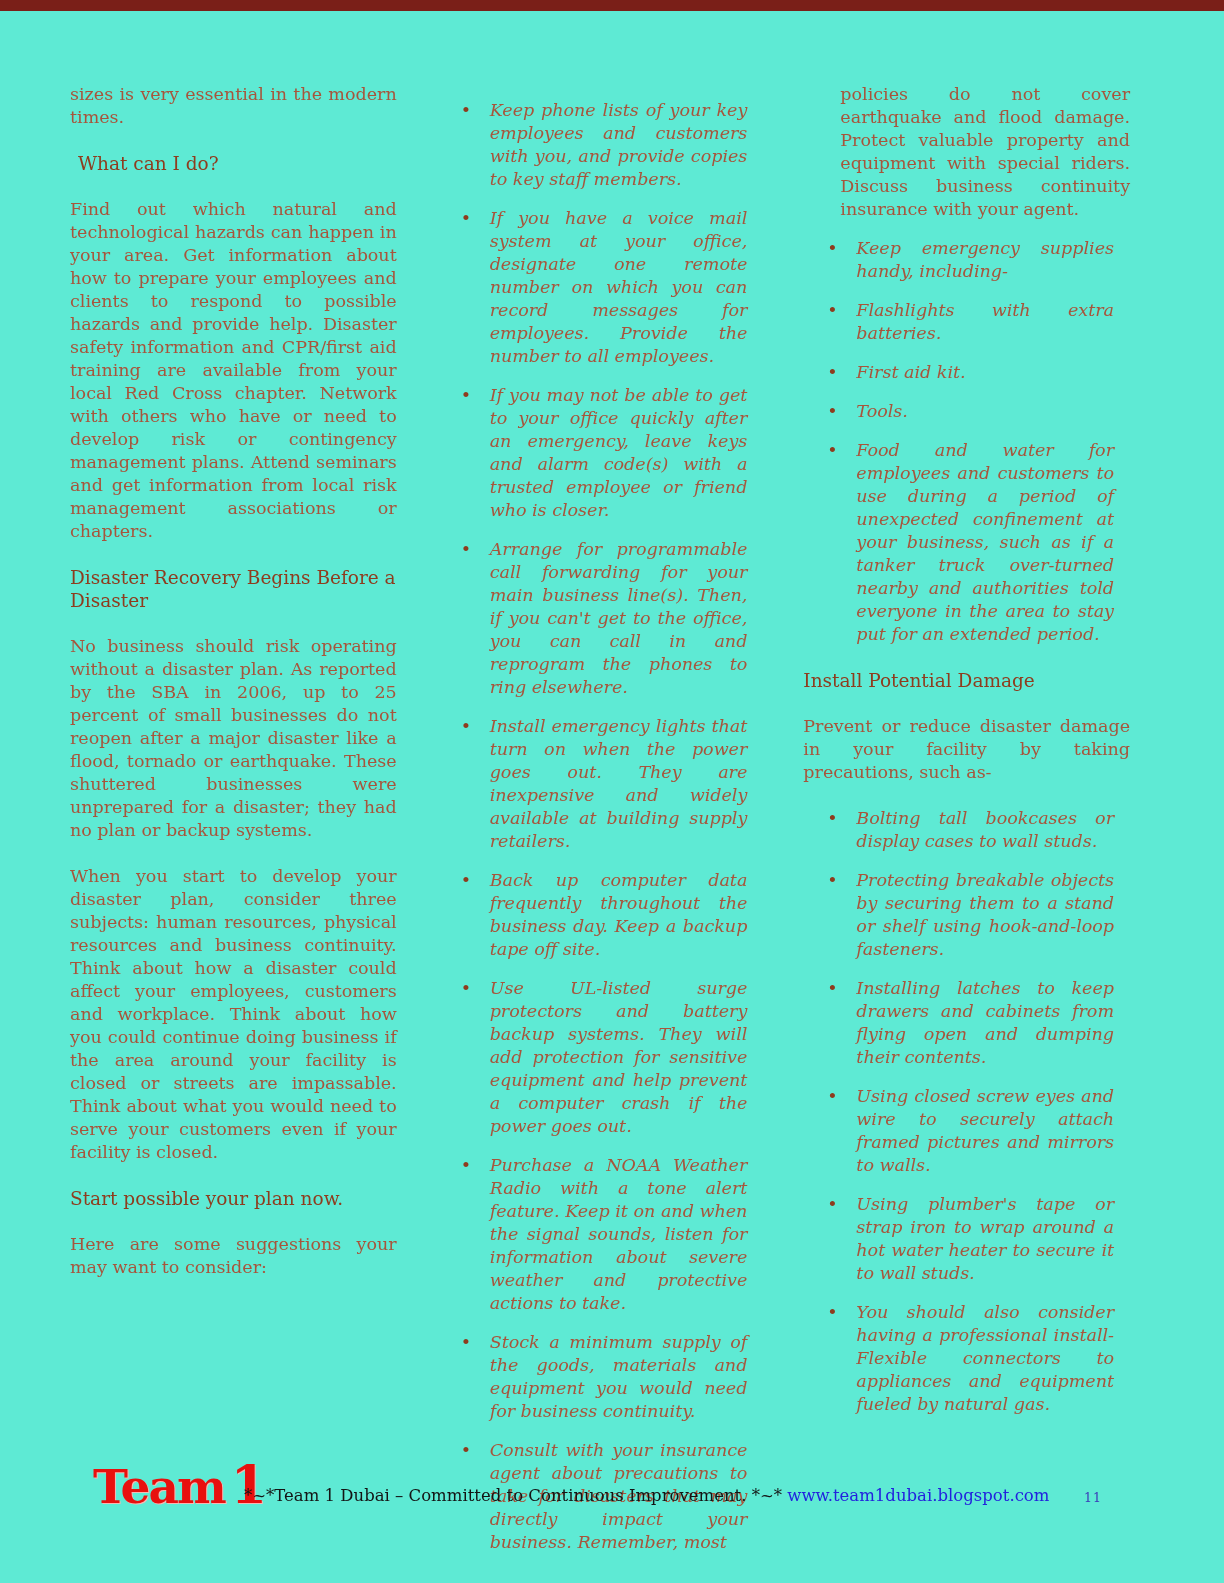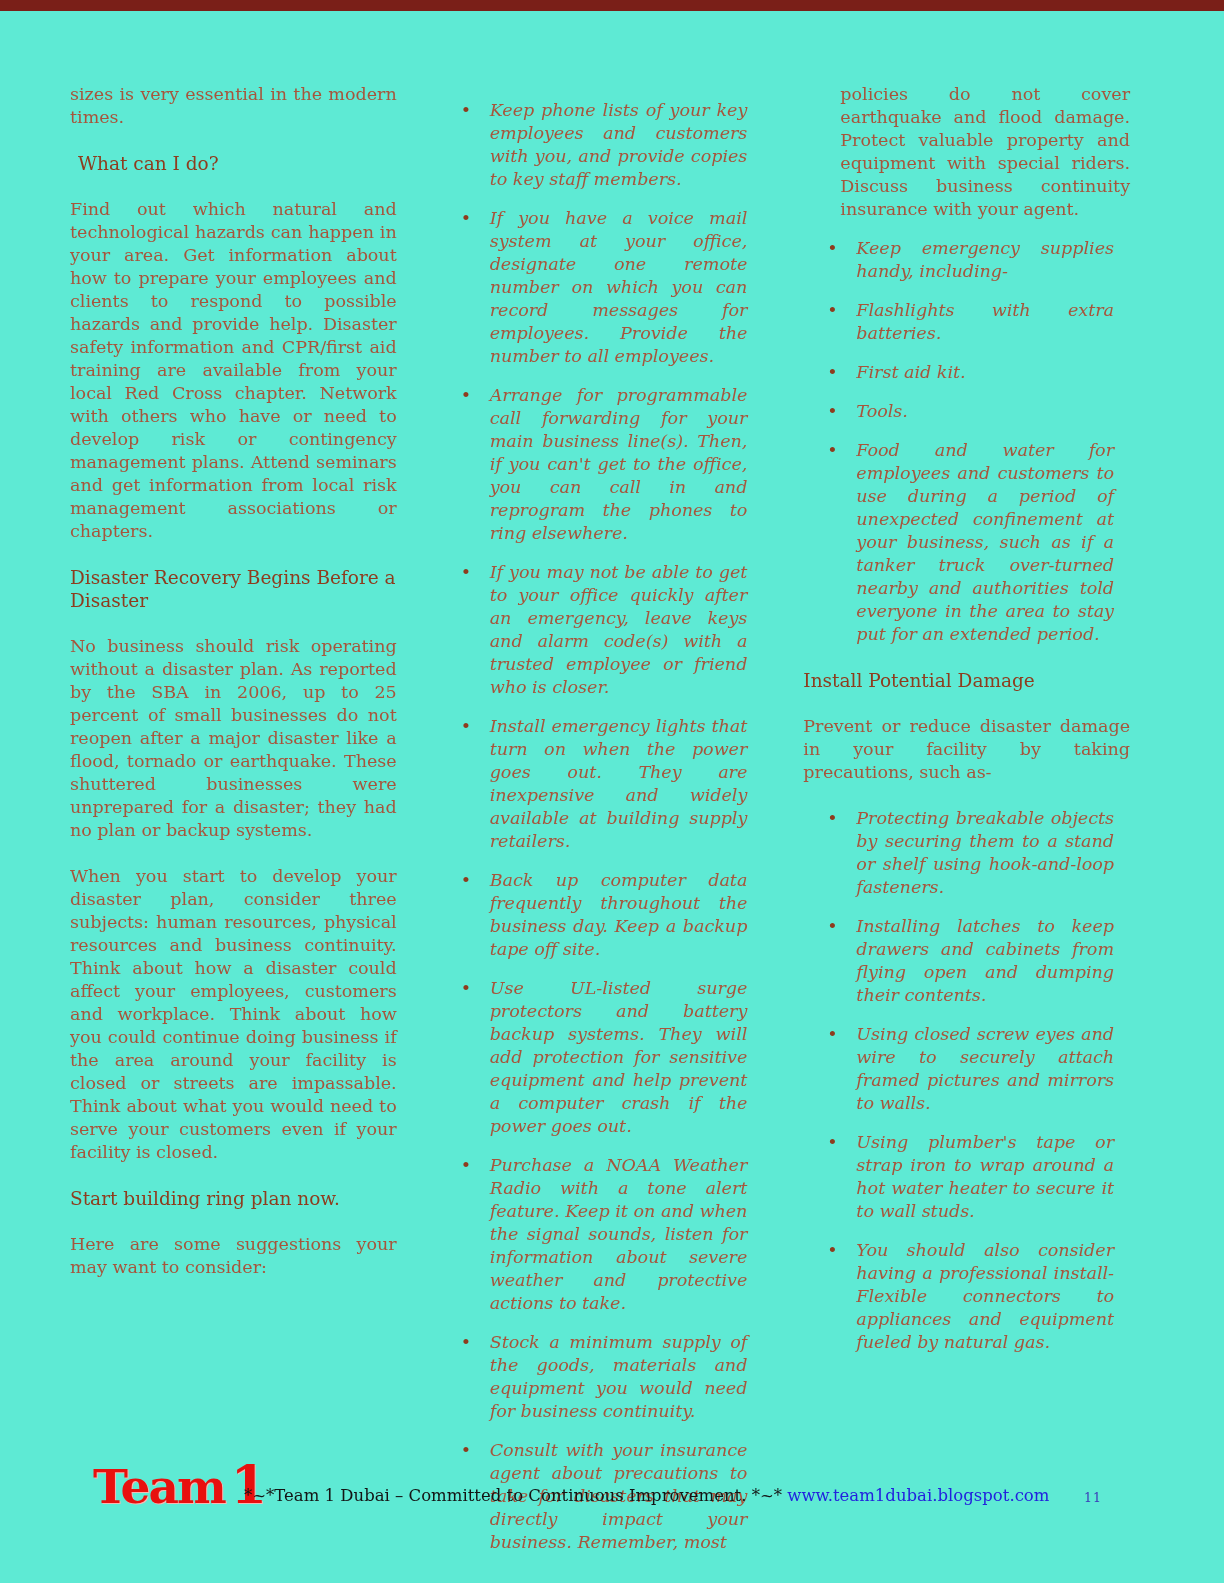--- a/index.html
+++ b/index.html
@@ -95,30 +95,30 @@
 
   <div class="content">
 
     <div class="col">
       <p>sizes is very essential in the modern times.</p>
       <p class="head indent">What can I do?</p>
       <p>Find out which natural and technological hazards can happen in your area. Get information about how to prepare your employees and clients to respond to possible hazards and provide help. Disaster safety information and CPR/first aid training are available from your local Red Cross chapter. Network with others who have or need to develop risk or contingency management plans. Attend seminars and get information from local risk management associations or chapters.</p>
       <p class="head">Disaster Recovery Begins Before a Disaster</p>
       <p>No business should risk operating without a disaster plan. As reported by the SBA in 2006, up to 25 percent of small businesses do not reopen after a major disaster like a flood, tornado or earthquake. These shuttered businesses were unprepared for a disaster; they had no plan or backup systems.</p>
       <p>When you start to develop your disaster plan, consider three subjects: human resources, physical resources and business continuity. Think about how a disaster could affect your employees, customers and workplace. Think about how you could continue doing business if the area around your facility is closed or streets are impassable. Think about what you would need to serve your customers even if your facility is closed.</p>
-      <p class="head">Start building ring plan now.</p>
+      <p class="head">Start possible your plan now.</p>
       <p>Here are some suggestions your may want to consider:</p>
     </div>
 
     <div class="col">
       <ul class="bullets">
         <li>Keep phone lists of your key employees and customers with you, and provide copies to key staff members.</li>
         <li>If you have a voice mail system at your office, designate one remote number on which you can record messages for employees. Provide the number to all employees.</li>
+        <li>If you may not be able to get to your office quickly after an emergency, leave keys and alarm code(s) with a trusted employee or friend who is closer.</li>
         <li>Arrange for programmable call forwarding for your main business line(s). Then, if you can't get to the office, you can call in and reprogram the phones to ring elsewhere.</li>
-        <li>If you may not be able to get to your office quickly after an emergency, leave keys and alarm code(s) with a trusted employee or friend who is closer.</li>
         <li>Install emergency lights that turn on when the power goes out. They are inexpensive and widely available at building supply retailers.</li>
         <li>Back up computer data frequently throughout the business day. Keep a backup tape off site.</li>
         <li>Use UL-listed surge protectors and battery backup systems. They will add protection for sensitive equipment and help prevent a computer crash if the power goes out.</li>
         <li>Purchase a NOAA Weather Radio with a tone alert feature. Keep it on and when the signal sounds, listen for information about severe weather and protective actions to take.</li>
         <li>Stock a minimum supply of the goods, materials and equipment you would need for business continuity.</li>
         <li>Consult with your insurance agent about precautions to take for disasters that may directly impact your business. Remember, most</li>
       </ul>
     </div>
 
     <div class="col">
@@ -126,20 +126,21 @@
       <ul class="bullets">
         <li>Keep emergency supplies handy, including-</li>
         <li>Flashlights with extra batteries.</li>
         <li>First aid kit.</li>
         <li>Tools.</li>
         <li>Food and water for employees and customers to use during a period of unexpected confinement at your business, such as if a tanker truck over-turned nearby and authorities told everyone in the area to stay put for an extended period.</li>
       </ul>
       <p class="head">Install Potential Damage</p>
       <p>Prevent or reduce disaster damage in your facility by taking precautions, such as-</p>
       <ul class="bullets gap-before">
+        <li>Bolting tall bookcases or display cases to wall studs.</li>
         <li>Protecting breakable objects by securing them to a stand or shelf using hook-and-loop fasteners.</li>
         <li>Installing latches to keep drawers and cabinets from flying open and dumping their contents.</li>
         <li>Using closed screw eyes and wire to securely attach framed pictures and mirrors to walls.</li>
         <li>Using plumber's tape or strap iron to wrap around a hot water heater to secure it to wall studs.</li>
         <li>You should also consider having a professional install- Flexible connectors to appliances and equipment fueled by natural gas.</li>
       </ul>
     </div>
 
   </div>
 

